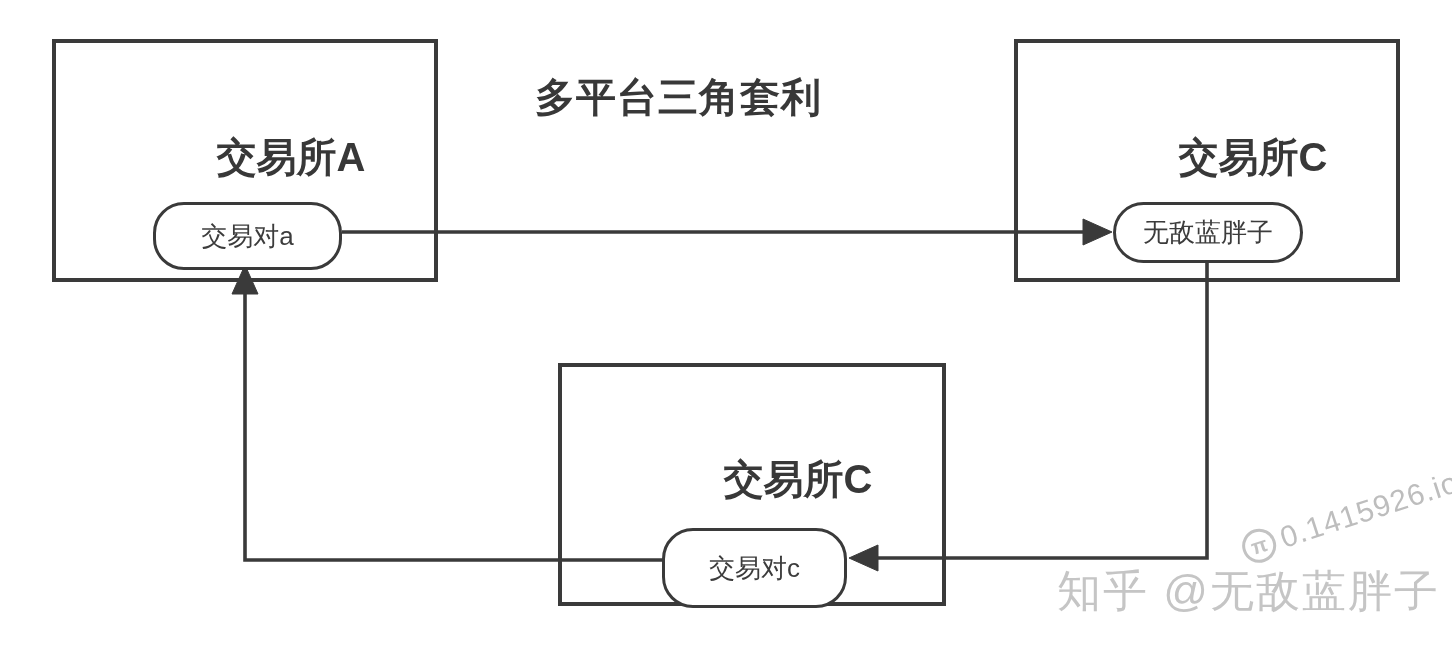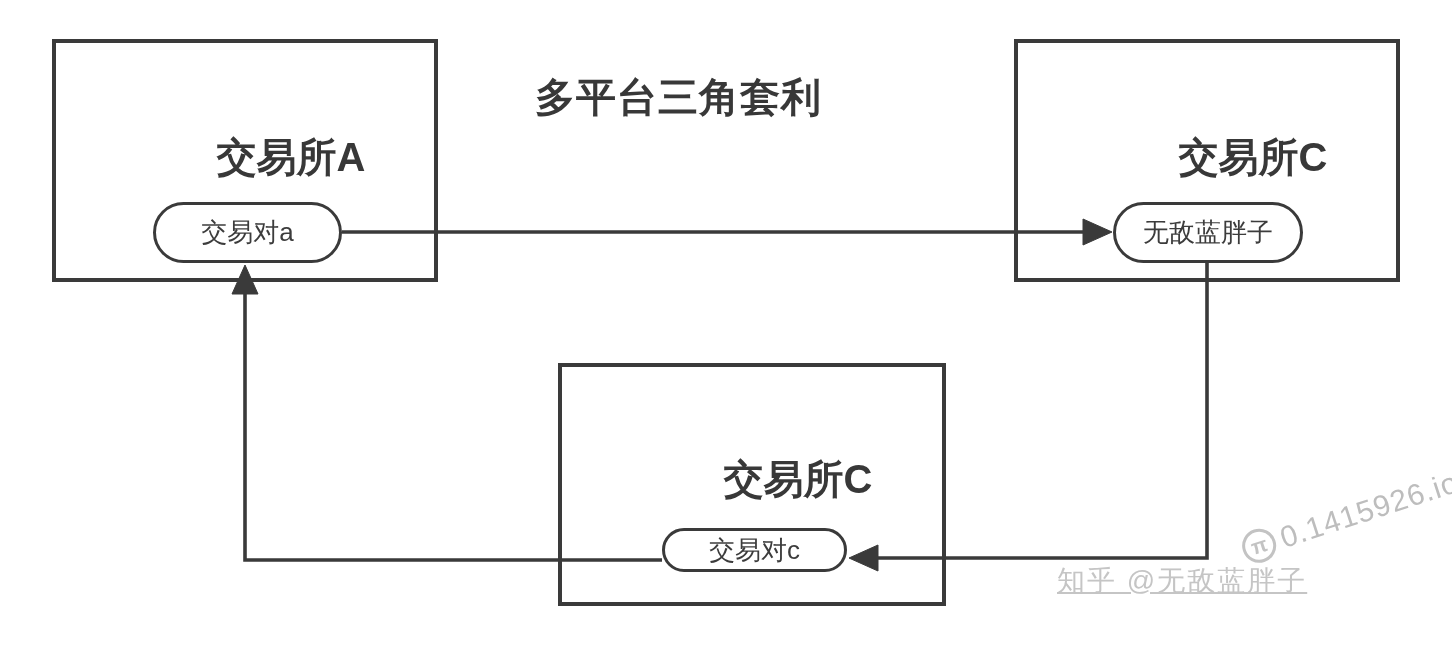--- a/index.html
+++ b/index.html
@@ -82,23 +82,23 @@
     border-radius: 31px;
     background: #ffffff;
     display: flex;
     align-items: center;
     justify-content: center;
     font-size: 26px;
     font-weight: 400;
     color: #3c3c3c;
     white-space: nowrap;
   }
-  .box-a .pair-pill { left: 97px;  top: 159px; width: 189px; height: 61px; }
+  .box-a .pair-pill { left: 97px;  top: 159px; width: 189px; height: 68px; }
   .box-b .pair-pill { left: 95px;  top: 159px; width: 190px; height: 61px; }
-  .box-c .pair-pill { left: 100px; top: 161px; width: 185px; height: 44px; }
+  .box-c .pair-pill { left: 100px; top: 161px; width: 185px; height: 80px; }
 
   
   .watermark {
     position: absolute;
     z-index: 3;
     pointer-events: none;
   }
   .wm-site {
     left: 1243px;
     top: 534px;
@@ -127,27 +127,26 @@
   .wm-site-text {
     font-size: 30px;
     font-weight: 400;
     letter-spacing: 1px;
     white-space: nowrap;
     text-shadow: 1px 1px 0 rgba(255,255,255,0.9);
   }
   .wm-credit {
     left: 1057px;
     top: 562px;
-    font-size: 28px;
+    font-size: 44px;
     font-weight: 400;
     letter-spacing: 2px;
     color: #c5c5c5;
     white-space: nowrap;
     text-shadow: 2px 2px 1px rgba(255,255,255,0.95), -1px -1px 0 rgba(255,255,255,0.6);
-    text-decoration: underline;
   }
 </style>
 </head>
 <body>
 
 <div class="canvas">
 
   <svg class="connectors" viewBox="0 0 1452 646" xmlns="http://www.w3.org/2000/svg">
     <g>
       <path d="M 342 232 H 1084"></path>

